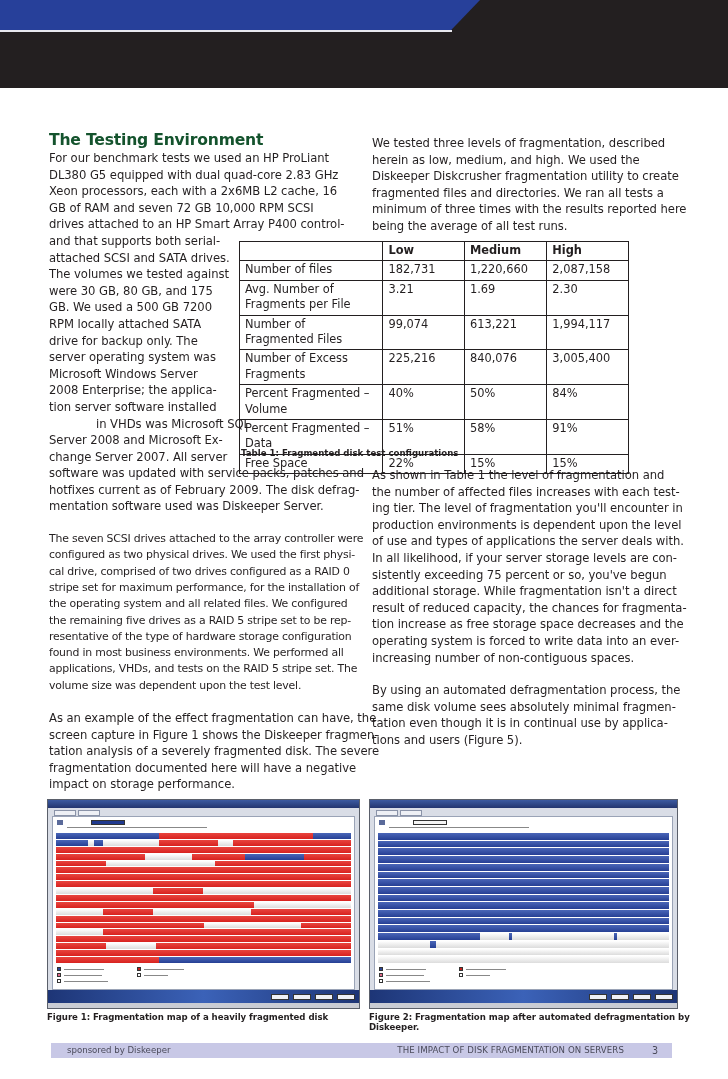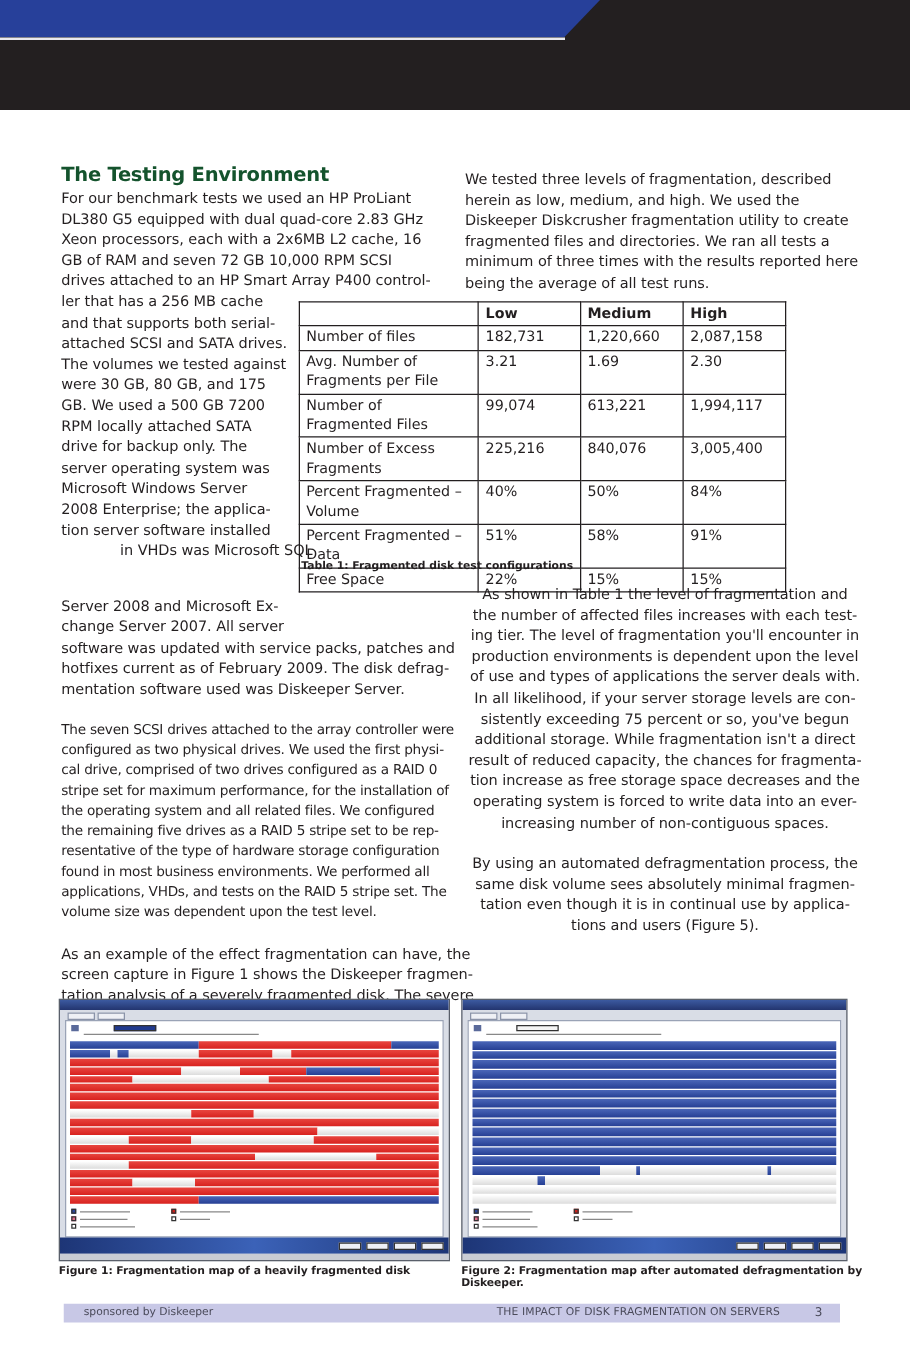--- a/index.html
+++ b/index.html
@@ -73,34 +73,33 @@
 </div>
 
 <div class="col-left body-text">
   <div class="title">The Testing Environment</div>
   <div id="lp1">
       <div style="white-space: nowrap;">For our benchmark tests we used an HP ProLiant</div>
       <div style="white-space: nowrap;">DL380 G5 equipped with dual quad-core 2.83 GHz</div>
       <div style="white-space: nowrap;">Xeon processors, each with a 2x6MB L2 cache, 16</div>
       <div style="white-space: nowrap;">GB of RAM and seven 72 GB 10,000 RPM SCSI</div>
       <div style="white-space: nowrap;">drives attached to an HP Smart Array P400 control-</div>
-      <div style="white-space: nowrap;">ler that has a 256 MB cache</div>
       <div style="white-space: nowrap;">and that supports both serial-</div>
       <div style="white-space: nowrap;">attached SCSI and SATA drives.</div>
       <div style="white-space: nowrap;">The volumes we tested against</div>
       <div style="white-space: nowrap;">were 30 GB, 80 GB, and 175</div>
       <div style="white-space: nowrap;">GB. We used a 500 GB 7200</div>
       <div style="white-space: nowrap;">RPM locally attached SATA</div>
       <div style="white-space: nowrap;">drive for backup only. The</div>
       <div style="white-space: nowrap;">server operating system was</div>
       <div style="white-space: nowrap;">Microsoft Windows Server</div>
       <div style="white-space: nowrap;">2008 Enterprise; the applica-</div>
       <div style="white-space: nowrap;">tion server software installed</div>
       <div style="white-space: nowrap; margin-left: 47px;">in VHDs was Microsoft SQL</div>
-      <div style="white-space: nowrap; margin-top: 28px;">Server 2008 and Microsoft Ex-</div>
+      <div style="white-space: nowrap;">Server 2008 and Microsoft Ex-</div>
       <div style="white-space: nowrap;">change Server 2007. All server</div>
       <div style="white-space: nowrap;">software was updated with service packs, patches and</div>
       <div style="white-space: nowrap;">hotfixes current as of February 2009. The disk defrag-</div>
       <div style="white-space: nowrap;">mentation software used was Diskeeper Server.</div>
     </div>
   <div style="height:16px"></div>
   <div id="lp2" class="small-para">
       <div style="white-space: nowrap;">The seven SCSI drives attached to the array controller were</div>
       <div style="white-space: nowrap;">configured as two physical drives. We used the first physi-</div>
       <div style="white-space: nowrap;">cal drive, comprised of two drives configured as a RAID 0</div>
@@ -125,21 +124,21 @@
 <div class="col-right body-text">
   <div id="rp1">
       <div style="white-space: nowrap;">We tested three levels of fragmentation, described</div>
       <div style="white-space: nowrap;">herein as low, medium, and high. We used the</div>
       <div style="white-space: nowrap;">Diskeeper Diskcrusher fragmentation utility to create</div>
       <div style="white-space: nowrap;">fragmented files and directories. We ran all tests a</div>
       <div style="white-space: nowrap;">minimum of three times with the results reported here</div>
       <div style="white-space: nowrap;">being the average of all test runs.</div>
     </div>
 </div>
-<div class="body-text" style="position:absolute; left:372px; top:467px; width:320px;text-align:center;">
+<div class="body-text" style="position:absolute; left:372px; top:467px; width:320px;">
   <div id="rp2">
       <div style="white-space: nowrap;">As shown in Table 1 the level of fragmentation and</div>
       <div style="white-space: nowrap;">the number of affected files increases with each test-</div>
       <div style="white-space: nowrap;">ing tier. The level of fragmentation you'll encounter in</div>
       <div style="white-space: nowrap;">production environments is dependent upon the level</div>
       <div style="white-space: nowrap;">of use and types of applications the server deals with.</div>
       <div style="white-space: nowrap;">In all likelihood, if your server storage levels are con-</div>
       <div style="white-space: nowrap;">sistently exceeding 75 percent or so, you've begun</div>
       <div style="white-space: nowrap;">additional storage.  While fragmentation isn't a direct</div>
       <div style="white-space: nowrap;">result of reduced capacity, the chances for fragmenta-</div>

